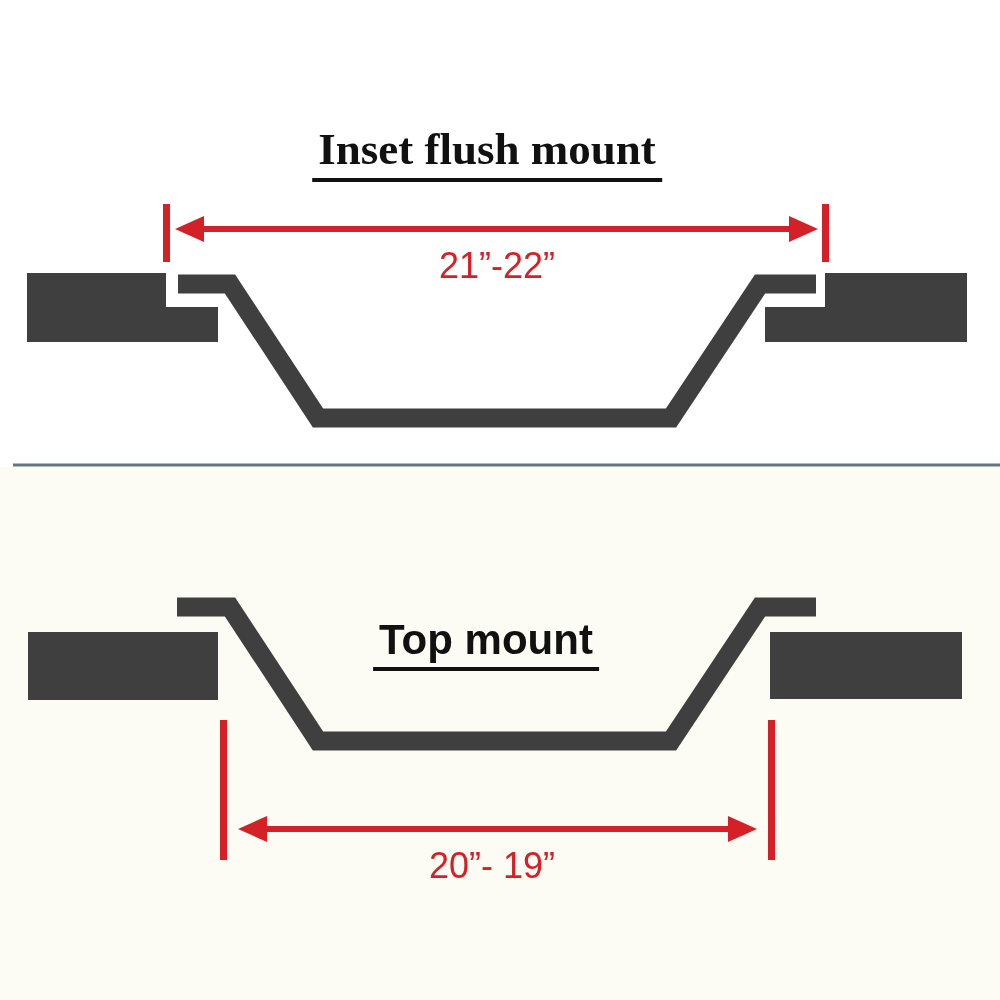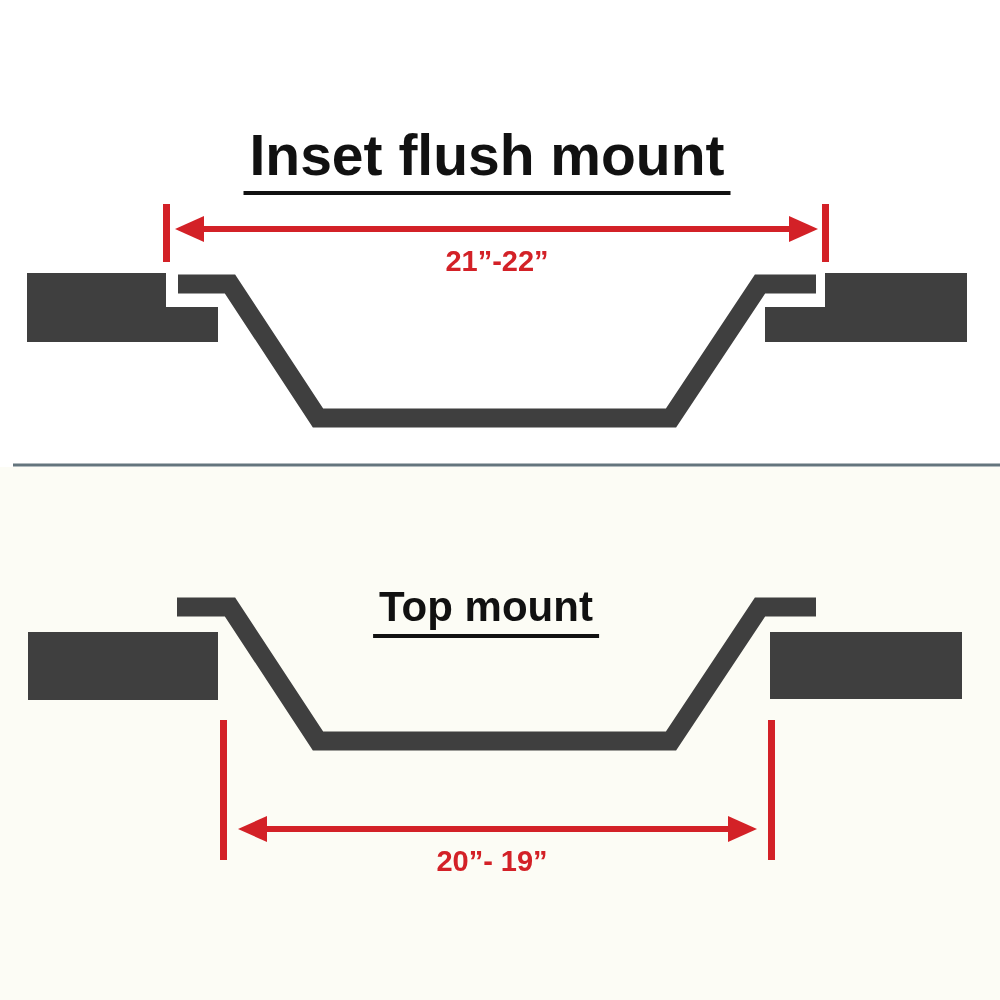--- a/index.html
+++ b/index.html
@@ -31,30 +31,30 @@
     position:absolute;
     transform:translateX(-50%);
     white-space:nowrap;
     color:var(--title-ink);
     font-weight:700;
     line-height:1.05;
     border-bottom:4px solid var(--title-ink);
     padding:0 6px 5px 6px;
     letter-spacing:0px;
   }
-  .title-top{left:487px;top:126px;font-size:57px;}
-  .title-bottom{left:486px;top:585px;font-size:42px;}
+  .title-top{left:487px;top:126px;font-size:45px;font-family:Liberation Serif, serif;}
+  .title-bottom{left:486px;top:618px;font-size:42px;}
 
   .dim-label{
     position:absolute;
     transform:translateX(-50%);
     white-space:nowrap;
     color:var(--accent-red);
-    font-weight:700;
-    font-size:29px;
+    font-weight:400;
+    font-size:36px;
   }
   .dim-label-top{left:497px;top:245px;}
   .dim-label-bottom{left:492px;top:845px;}
 </style>
 </head>
 <body>
 
 <div class="canvas">
 
   <svg width="1000" height="1000" viewBox="0 0 1000 1000">

